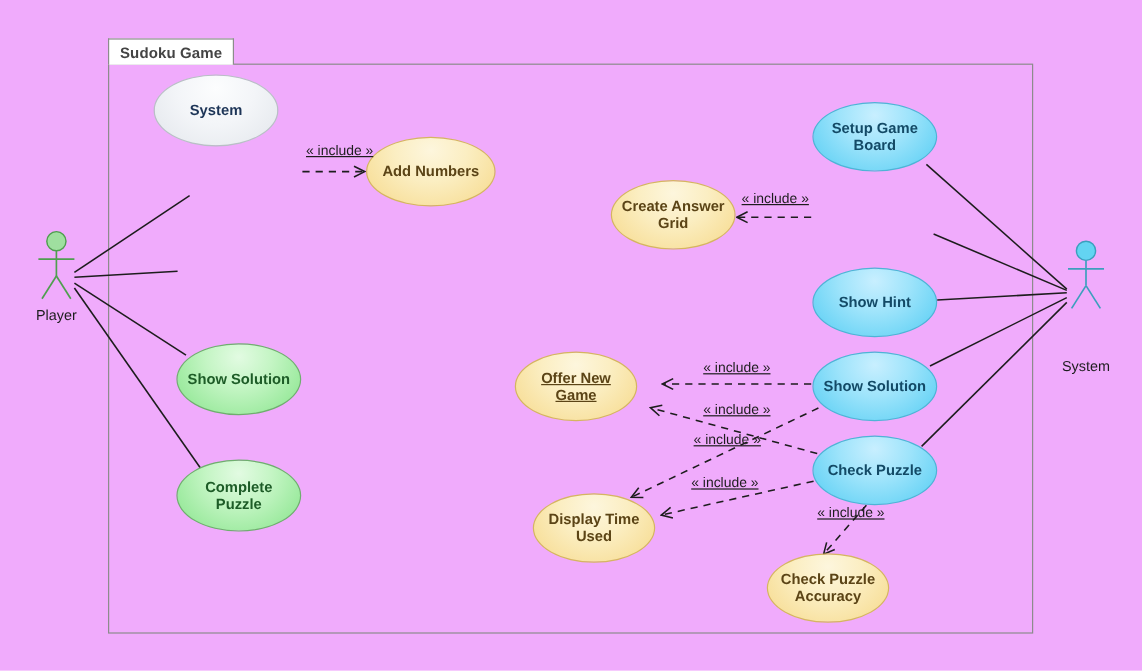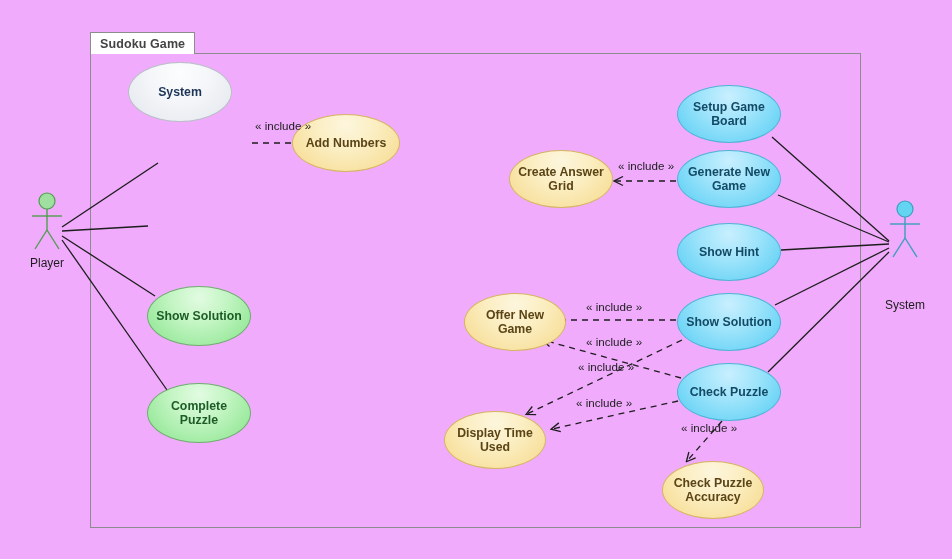--- a/index.html
+++ b/index.html
@@ -97,20 +97,21 @@
     white-space: nowrap;
   }
   
   .elabel {
     position: absolute;
     font-size: 11.6px;
     color: #1d1d1d;
     background: transparent;
     white-space: nowrap;
     z-index: 5;
+    text-decoration: underline;
   }
 </style>
 </head>
 <body>
 
 <div id="canvas">
 
   <div class="boundary" style="left:90px; top:53px; width:771px; height:475px;"></div>
   <div class="boundary-label" style="left:90px; top:32px; height:22px;">
     <span>Sudoku Game</span>
@@ -178,57 +179,54 @@
 
 
   <div class="uc uc-green" style="left:147px; top:286px; width:104px; height:60px;">
     <span>Show Solution</span>
   </div>
 
   <div class="uc uc-green" style="left:147px; top:383px; width:104px; height:60px;">
     <span>Complete Puzzle</span>
   </div>
 
-  <div class="uc uc-yellow" style="left:292px; top:114px; width:108px; height:58px;">
+  <div class="uc uc-yellow" style="left:305px; top:114px; width:108px; height:58px;">
     <span>Add Numbers</span>
   </div>
 
   <div class="uc uc-blue" style="left:677px; top:85px; width:104px; height:58px;">
     <span>Setup Game Board</span>
   </div>
 
-  <div class="uc uc-blue" style="left:677px; top:150px; width:104px; height:58px;">
-    <span>Generate New Game</span>
-  </div>
 
   <div class="uc uc-blue" style="left:677px; top:223px; width:104px; height:58px;">
     <span>Show Hint</span>
   </div>
 
   <div class="uc uc-blue" style="left:677px; top:293px; width:104px; height:58px;">
     <span>Show Solution</span>
   </div>
 
   <div class="uc uc-blue" style="left:677px; top:363px; width:104px; height:58px;">
     <span>Check Puzzle</span>
   </div>
 
   <div class="uc uc-yellow" style="left:509px; top:150px; width:104px; height:58px;">
     <span>Create Answer Grid</span>
   </div>
 
-  <div class="uc uc-yellow" style="left:464px; top:293px; width:102px; height:58px;">
+  <div class="uc uc-yellow" style="left:429px; top:293px; width:102px; height:58px;text-decoration:underline;">
     <span>Offer New Game</span>
   </div>
 
   <div class="uc uc-yellow" style="left:444px; top:411px; width:102px; height:58px;">
     <span>Display Time Used</span>
   </div>
 
-  <div class="uc uc-yellow" style="left:662px; top:461px; width:102px; height:58px;">
+  <div class="uc uc-yellow" style="left:639px; top:461px; width:102px; height:58px;">
     <span>Check Puzzle Accuracy</span>
   </div>
 
   <div class="elabel" style="left:255px; top:119px;">
     <span>« include »</span>
   </div>
   <div class="elabel" style="left:618px; top:159px;">
     <span>« include »</span>
   </div>
   <div class="elabel" style="left:586px; top:300px;">

